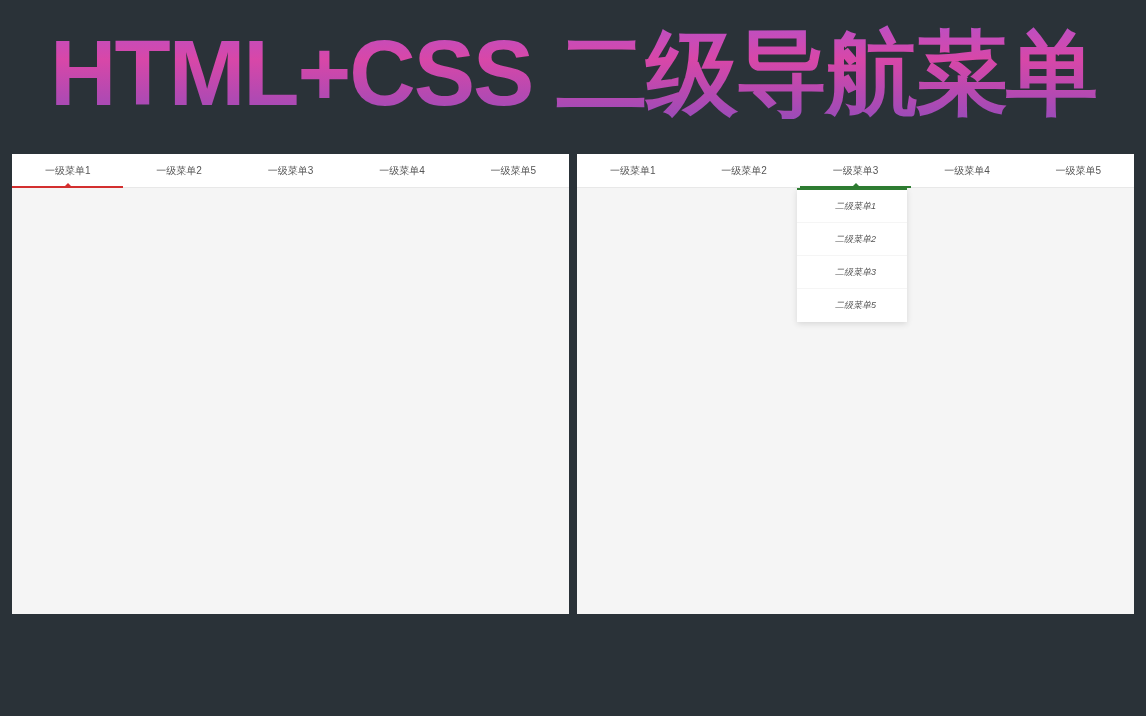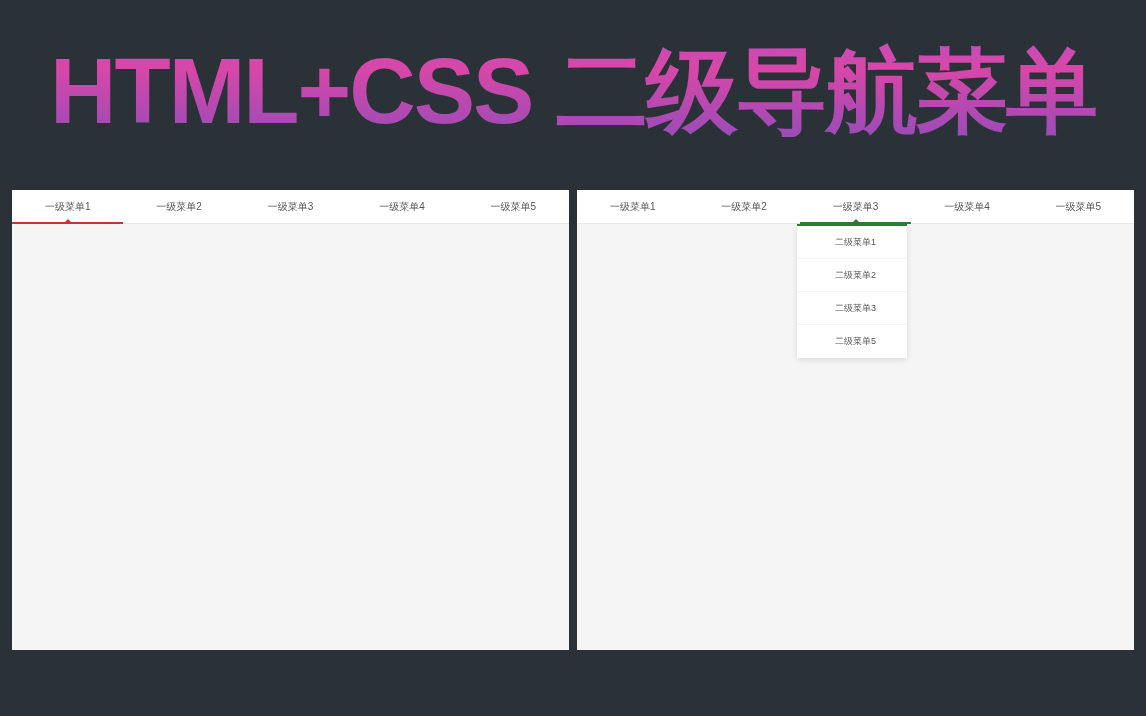--- a/index.html
+++ b/index.html
@@ -13,22 +13,22 @@
       height: 716px;
       background: #2a3238;
       font-family: "Microsoft YaHei", Arial, sans-serif;
       overflow: hidden;
     }
     
     .title {
       font-size: 92px;
       font-weight: bold;
       text-align: center;
-      padding-top: 45px;
-      margin-bottom: 53px;
+      padding-top: 27px;
+      margin-bottom: 35px;
       background: linear-gradient(180deg, #a855d6 0%, #d847a8 50%, #9b4bb8 100%);
       -webkit-background-clip: text;
       background-clip: text;
       -webkit-text-fill-color: transparent;
       letter-spacing: -2px;
       line-height: 1;
       white-space: nowrap;
     }
     
     .panels {
@@ -110,20 +110,21 @@
     }
     
     .dropdown {
       position: absolute;
       top: 34px;
       background: #ffffff;
       width: 110px;
       box-shadow: 0 2px 6px rgba(0,0,0,0.12);
       border-top: 2px solid #2e7d32;
       left: 220px;
+      font-style: italic;
     }
     
     .dropdown-item {
       height: 33px;
       display: flex;
       align-items: center;
       padding-left: 38px;
       font-size: 9px;
       color: #555;
       cursor: pointer;

